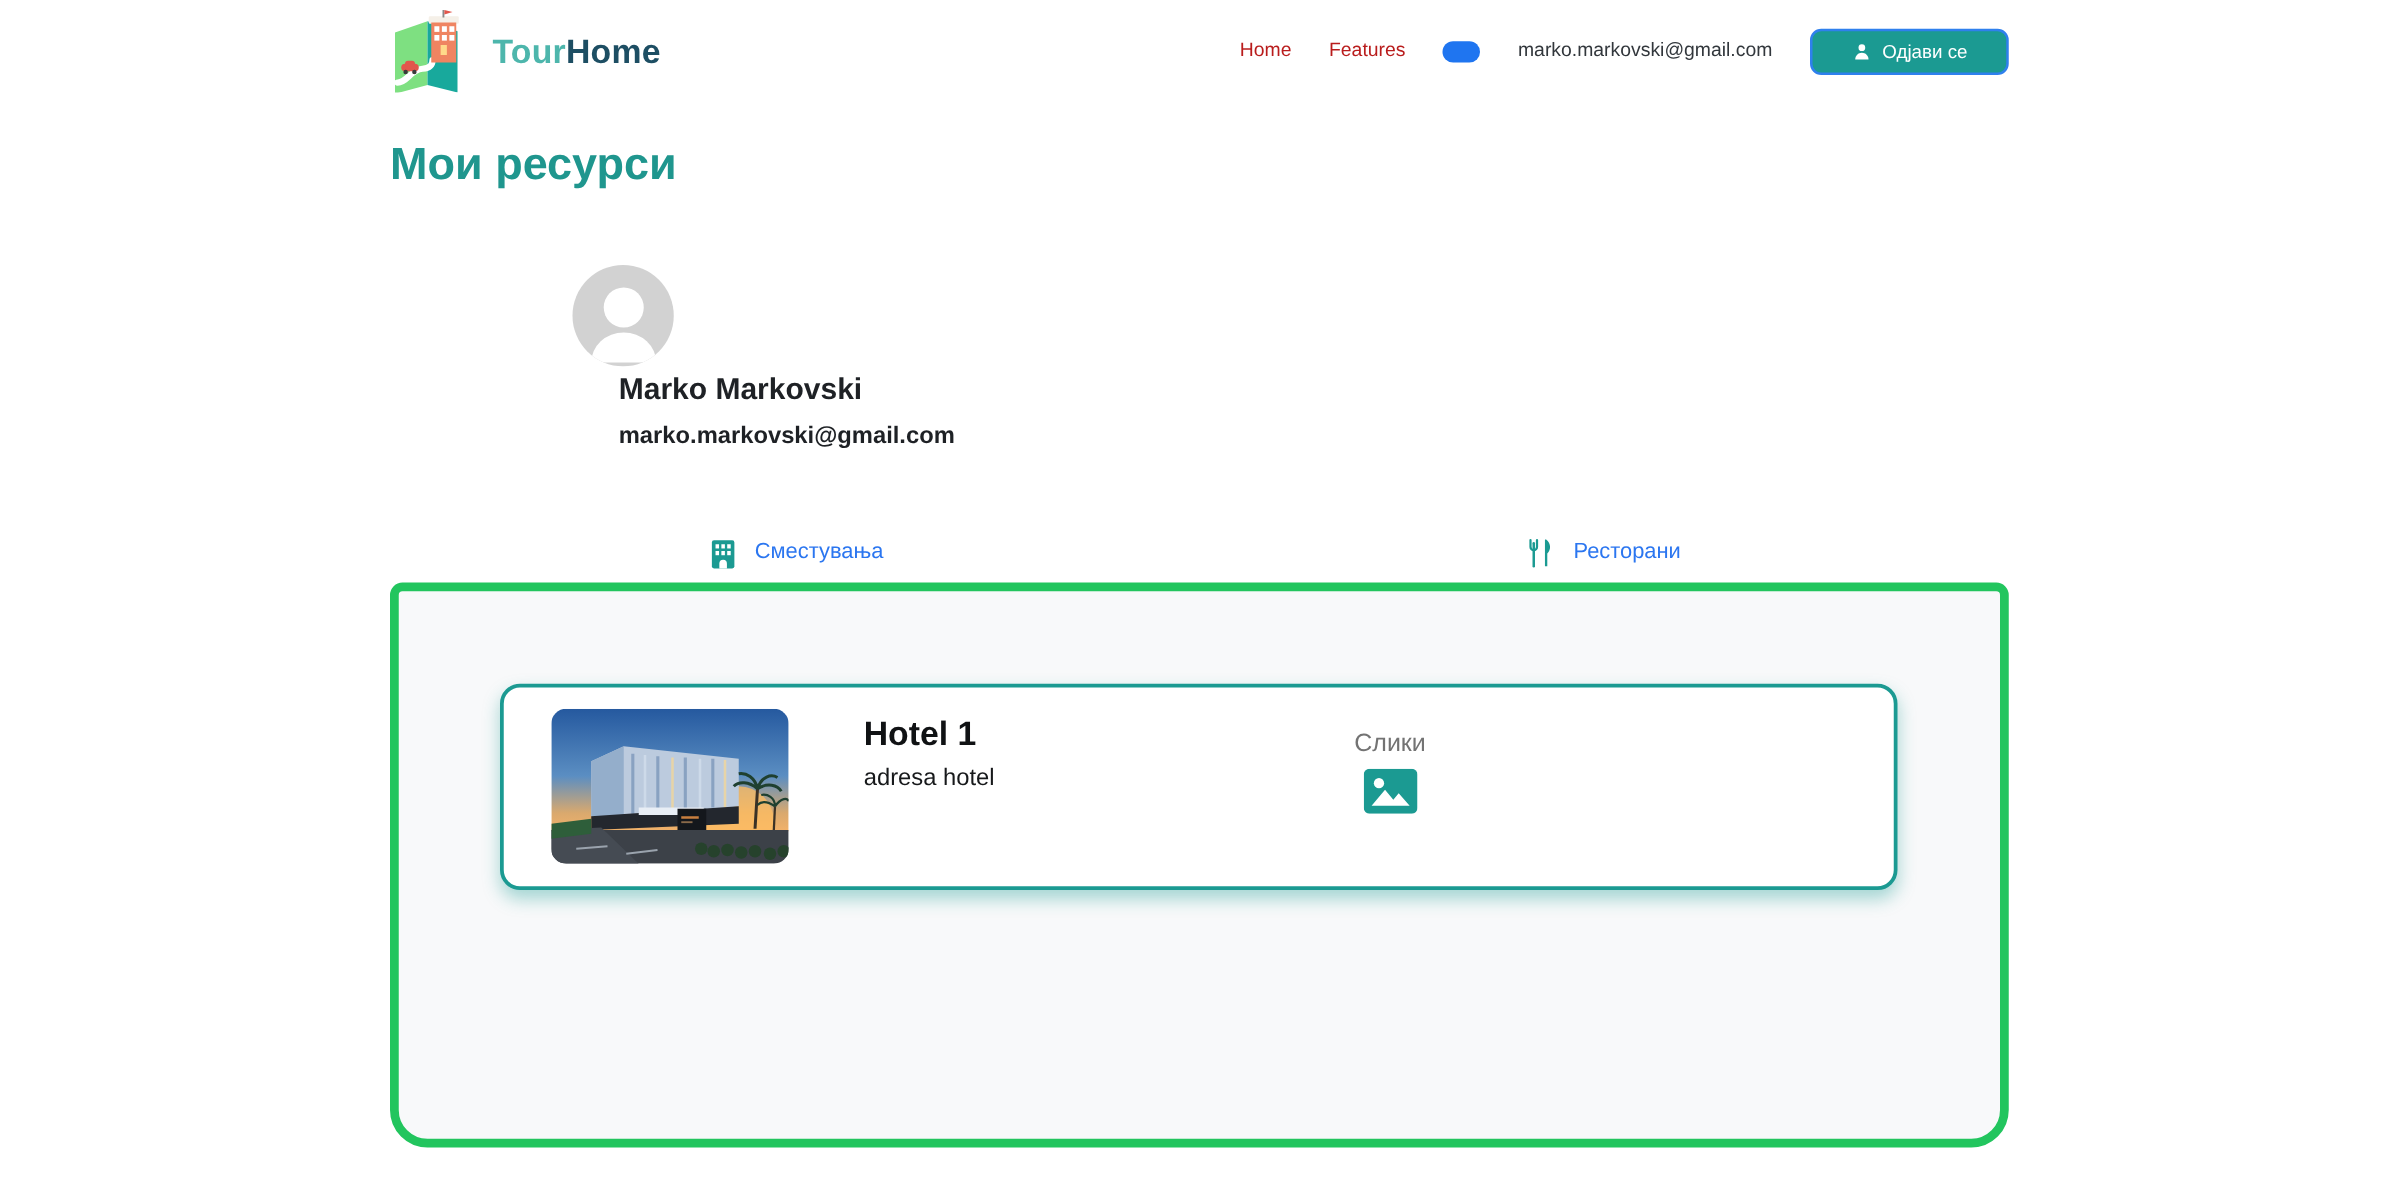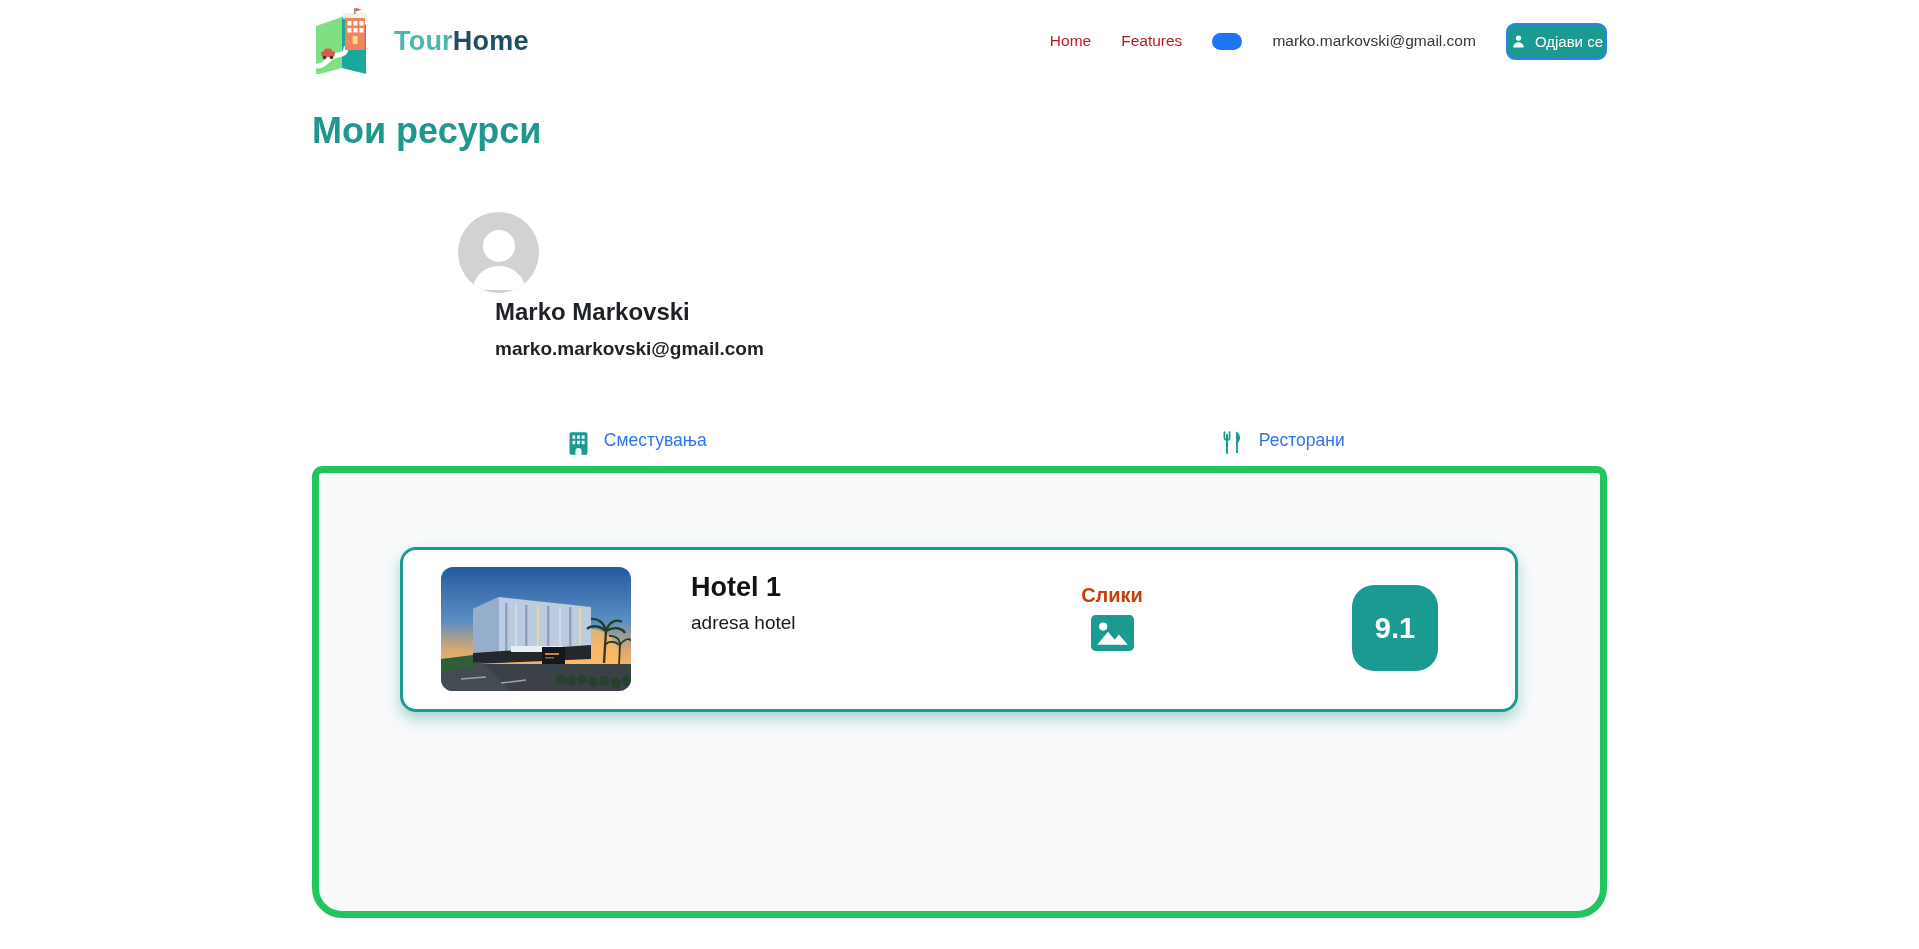--- a/index.html
+++ b/index.html
@@ -11,21 +11,21 @@
   .brand{display:flex;align-items:center;gap:10px;}
   .brand svg{display:block;}
   .brand-text{font-size:27px;font-weight:700;letter-spacing:.2px;}
   .brand-tour{color:#4db6ac;}
   .brand-mate{color:#1d4e63;}
   nav{margin-left:auto;display:flex;align-items:center;gap:30px;}
   .nav-link{font-size:15.5px;color:#b91c1c;text-decoration:none;cursor:pointer;}
   .pill{width:30px;height:17px;border-radius:9px;background:#1f75f0;display:inline-block;cursor:pointer;}
   .nav-email{font-size:15.5px;color:#32373c;}
   .logout-btn{display:flex;align-items:center;gap:8px;background:#1b9a92;border:2px solid #2f80ed;
-    border-radius:9px;color:#fff;font-size:15px;font-family:inherit;padding:8px 2px;cursor:pointer;}
+    border-radius:9px;color:#fff;font-size:15px;font-family:inherit;padding:8px 31px;cursor:pointer;}
   .logout-btn svg{display:block;}
 
   
   h1.page-title{margin:28px 0 0 0;font-size:36px;font-weight:700;color:#1f968e;}
 
   
   .profile{margin-top:60px;display:flex;flex-direction:column;}
   .avatar{margin-left:146px;width:81px;height:81px;border-radius:50%;background:#d2d2d2;
     overflow:hidden;position:relative;flex:0 0 auto;}
   .avatar svg{position:absolute;left:50%;top:16px;transform:translateX(-50%);}
@@ -41,21 +41,21 @@
   
   .panel{position:relative;background:#f8f9fa;border:7px solid #22c55e;
     border-radius:10px 10px 30px 30px;height:438px;}
   .card{position:absolute;left:81px;right:82px;top:74px;height:159px;background:#fff;
     border:3px solid #1b9a92;border-radius:16px;box-shadow:0 7px 14px rgba(27,154,146,.38);cursor:pointer;}
   .photo{position:absolute;left:38px;top:17px;width:190px;height:124px;border-radius:12px;overflow:hidden;}
   .card-title-block{position:absolute;left:288px;top:22px;}
   .card-title{font-size:27px;font-weight:700;color:#101214;}
   .card-address{font-size:19px;font-weight:400;color:#17191b;margin-top:9px;}
   .images-block{position:absolute;left:647px;width:124px;top:34px;text-align:center;cursor:pointer;}
-  .images-label{font-size:20px;font-weight:700;color:#c2410c;}
+  .images-label{font-size:20px;font-weight:400;color:#737373;}
   .images-block svg{margin-top:8px;display:inline-block;}
   .rating{position:absolute;left:949px;top:35px;width:86px;height:86px;border-radius:22px;
     background:#1b9a92;color:#fff;font-size:29px;font-weight:700;
     display:flex;align-items:center;justify-content:center;}
   .add-new{position:absolute;left:50%;transform:translateX(-50%);top:270px;text-align:center;cursor:pointer;}
   .add-new-label{margin-top:12px;font-size:26px;font-weight:700;color:#1b9a92;}
 </style>
 </head>
 <body>
 
@@ -208,18 +208,17 @@
           <div class="card-address">adresa hotel</div>
         </div>
         <div class="images-block">
           <div class="images-label">Слики</div>
           <svg width="43" height="36" viewBox="0 0 24 20">
             <rect x="0" y="0" width="24" height="20" rx="2.5" fill="#1b9a92"></rect>
             <circle cx="6.8" cy="6.4" r="2.3" fill="#ffffff"></circle>
             <polygon points="3.5,16.5 9.5,9.3 13.2,13.8 15.6,10.9 20.5,16.5" fill="#ffffff"></polygon>
           </svg>
         </div>
-        <div class="rating">9.1</div>
       </div>
 
     </div>
   </div>
 </div>
 
 </body></html>

